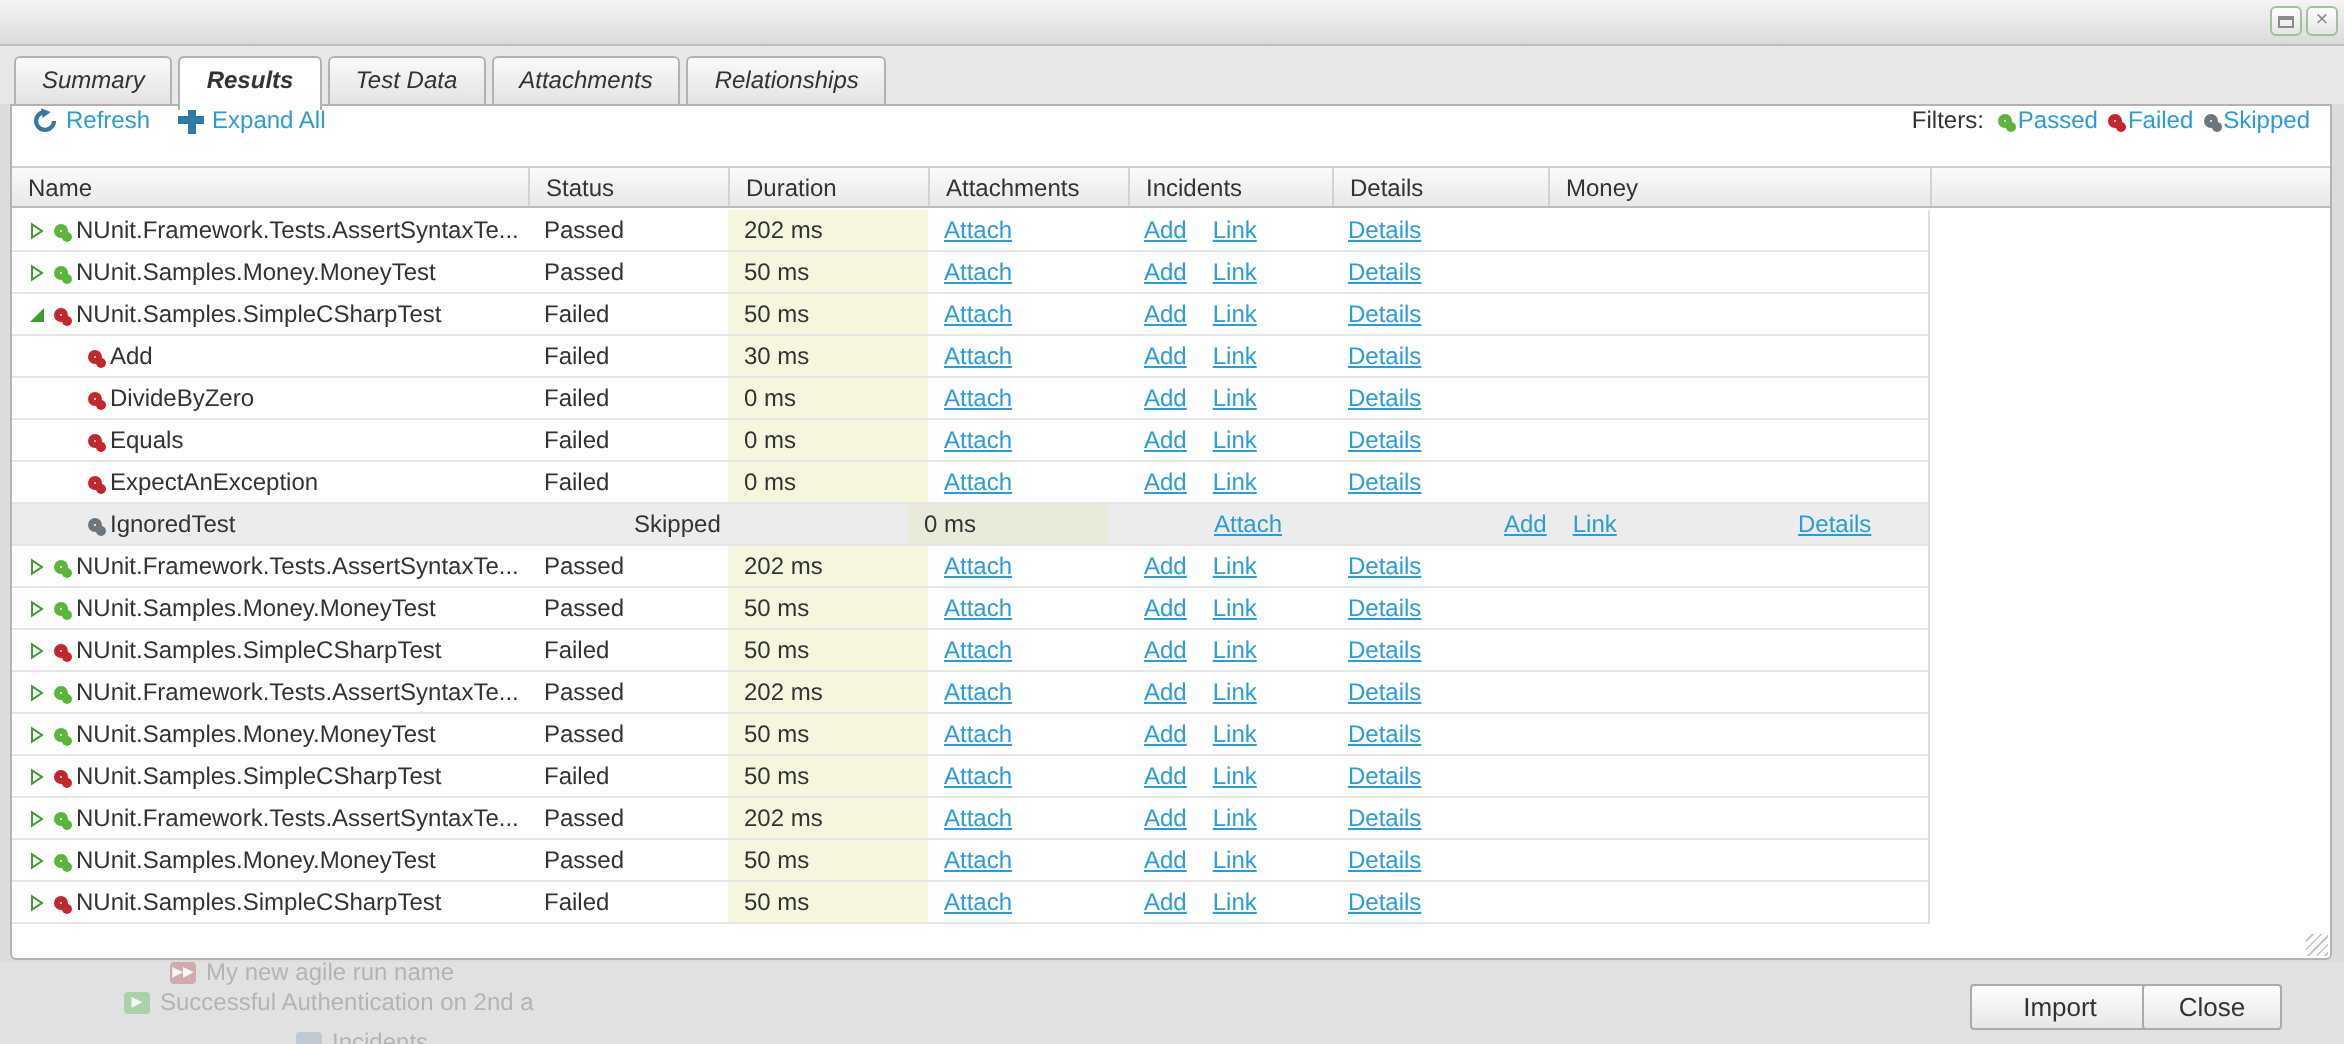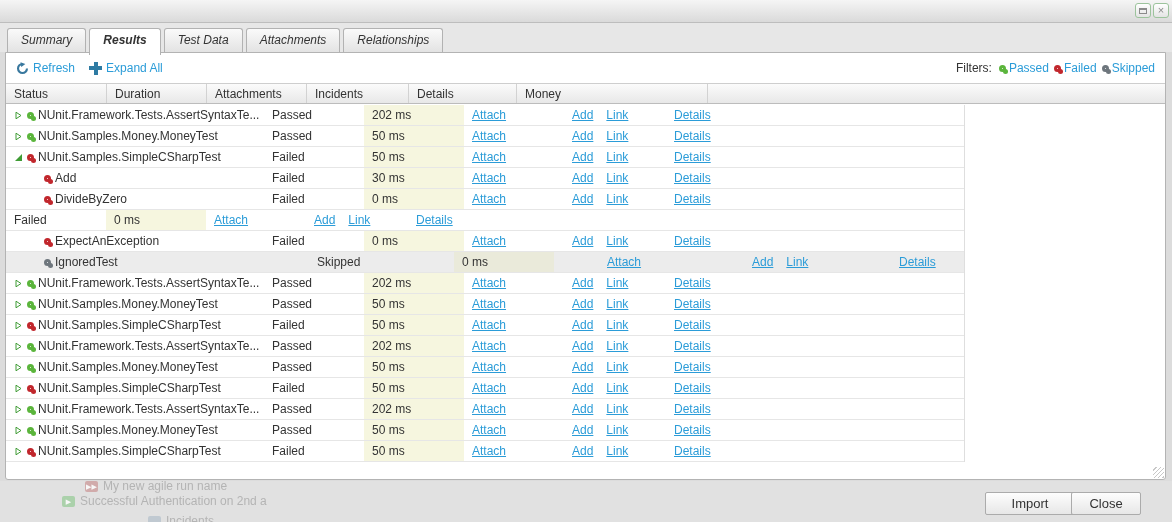--- a/index.html
+++ b/index.html
@@ -31,21 +31,21 @@
   .tab.active { background:#fff; font-weight:bold; padding-bottom:8px; z-index:3; }
 
   
   .content { position:absolute; top:52px; left:5px; width:1161px; height:428px;
     background:#fff; border:1px solid #b3b3b3; border-radius:0 0 3px 3px; }
   .content::after { content:""; position:absolute; right:1px; bottom:1px; width:11px; height:11px;
     background:repeating-linear-gradient(135deg, transparent 0 2px, #c8c8c8 2px 3px); }
 
   
   .toolbar { position:absolute; top:0; left:0; right:0; height:30px;
-    display:flex; align-items:center; padding:0 10px; }
+    display:flex; align-items:flex-start; padding:0 10px; }
   .tool-link { color:#2b9cd8; cursor:pointer; display:inline-flex; align-items:center; gap:4px; }
   .tool-link .lbl { color:#2b9cd8; }
   .refresh-glyph { width:13px; height:13px; display:inline-block; }
   .plus-glyph { width:13px; height:13px; position:relative; display:inline-block; }
   .plus-glyph::before { content:""; position:absolute; left:0; top:4.5px; width:13px; height:4px; background:#2e7ba3; }
   .plus-glyph::after  { content:""; position:absolute; left:4.5px; top:0; width:4px; height:13px; background:#2e7ba3; }
   .spacer12 { width:14px; }
   .filters { margin-left:auto; display:flex; align-items:center; gap:5px; }
   .filters-label { color:#333; margin-right:2px; }
   .filter { display:inline-flex; align-items:center; gap:3px; cursor:pointer; }
@@ -154,20 +154,21 @@
           <span class="ring" style="--c: #c1272d;"></span>
           <span class="flabel">Failed</span>
         </span>
         <span class="filter">
           <span class="ring" style="--c: #6e767d;"></span>
           <span class="flabel">Skipped</span>
         </span>
       </span>
   </div>
   <div class="table-header">
+      <div class="hcell" style="width: 258px;">Name</div>
       <div class="hcell" style="width: 100px;">Status</div>
       <div class="hcell" style="width: 100px;">Duration</div>
       <div class="hcell" style="width: 100px;">Attachments</div>
       <div class="hcell" style="width: 102px;">Incidents</div>
       <div class="hcell" style="width: 108px;">Details</div>
       <div class="hcell" style="width: 191px;">Money</div>
       <div class="hcell hfill"></div>
     </div>
   <div class="rows">
       <div class="row">
@@ -301,20 +302,25 @@
           <span class="tlink">Add</span>
           <span class="linkgap"></span>
           <span class="tlink">Link</span>
         </div>
         <div class="cell" style="width: 108px;">
           <span class="tlink">Details</span>
         </div>
         <div class="cell notes" style="width: 191px;"></div>
       </div>
       <div class="row">
+        <div class="cell name" style="width: 258px;">
+          <span class="indent"></span>
+          <span class="ring" style="--c: #c1272d;"></span>
+          <span class="nm">Equals</span>
+        </div>
         <div class="cell" style="width: 100px;">
           <span>Failed</span>
         </div>
         <div class="cell duration" style="width: 100px;">
           <span>0 ms</span>
         </div>
         <div class="cell" style="width: 100px;">
           <span class="tlink">Attach</span>
         </div>
         <div class="cell" style="width: 102px;">

